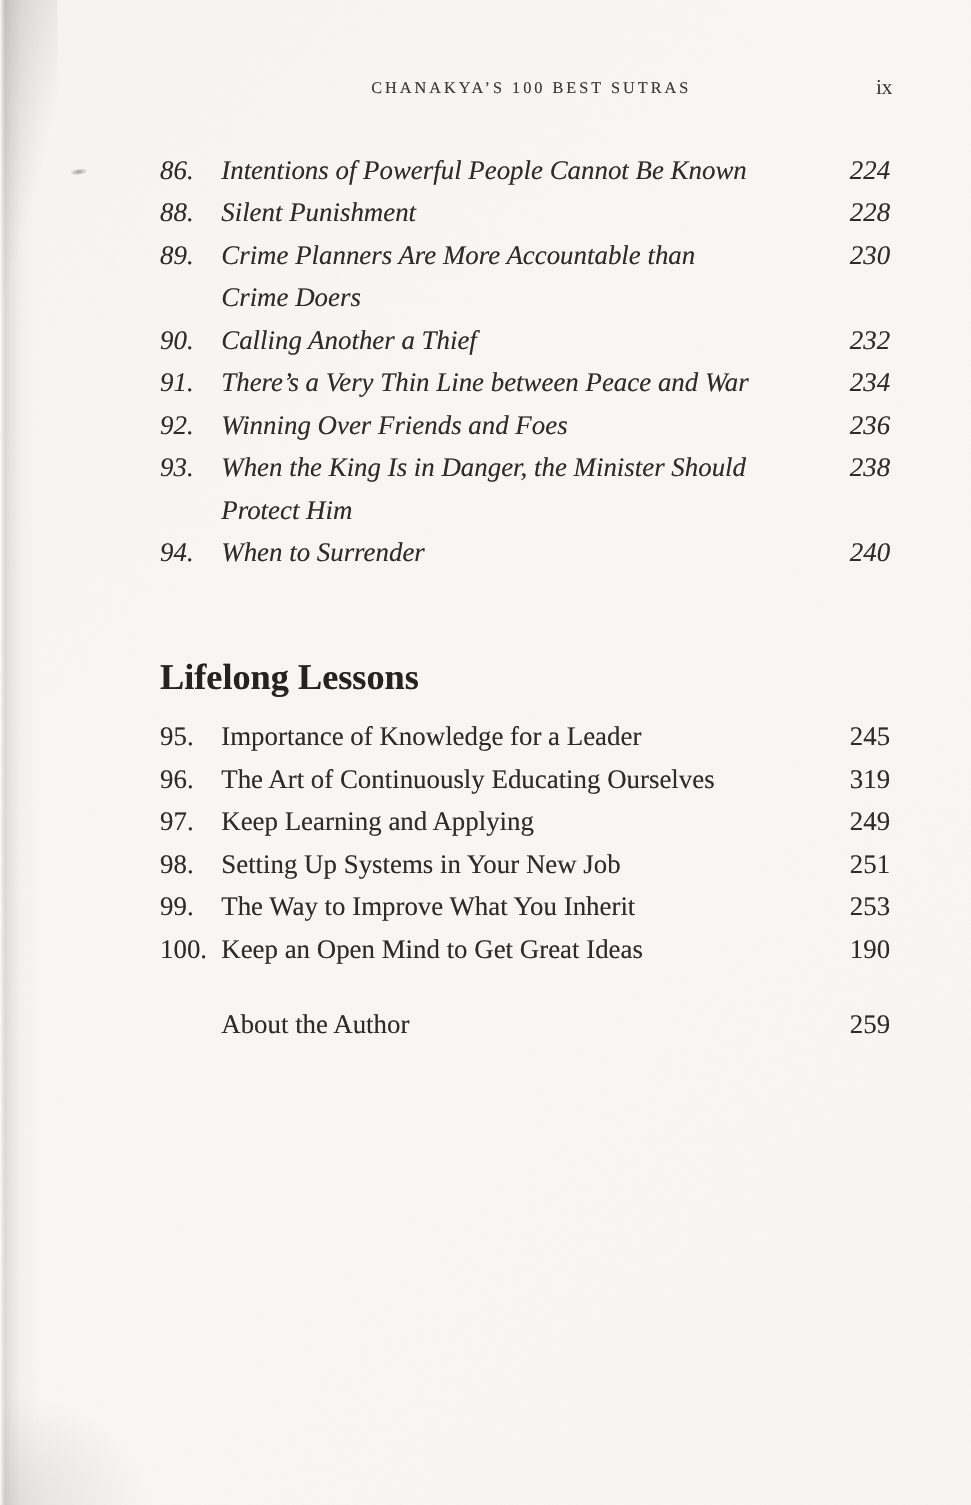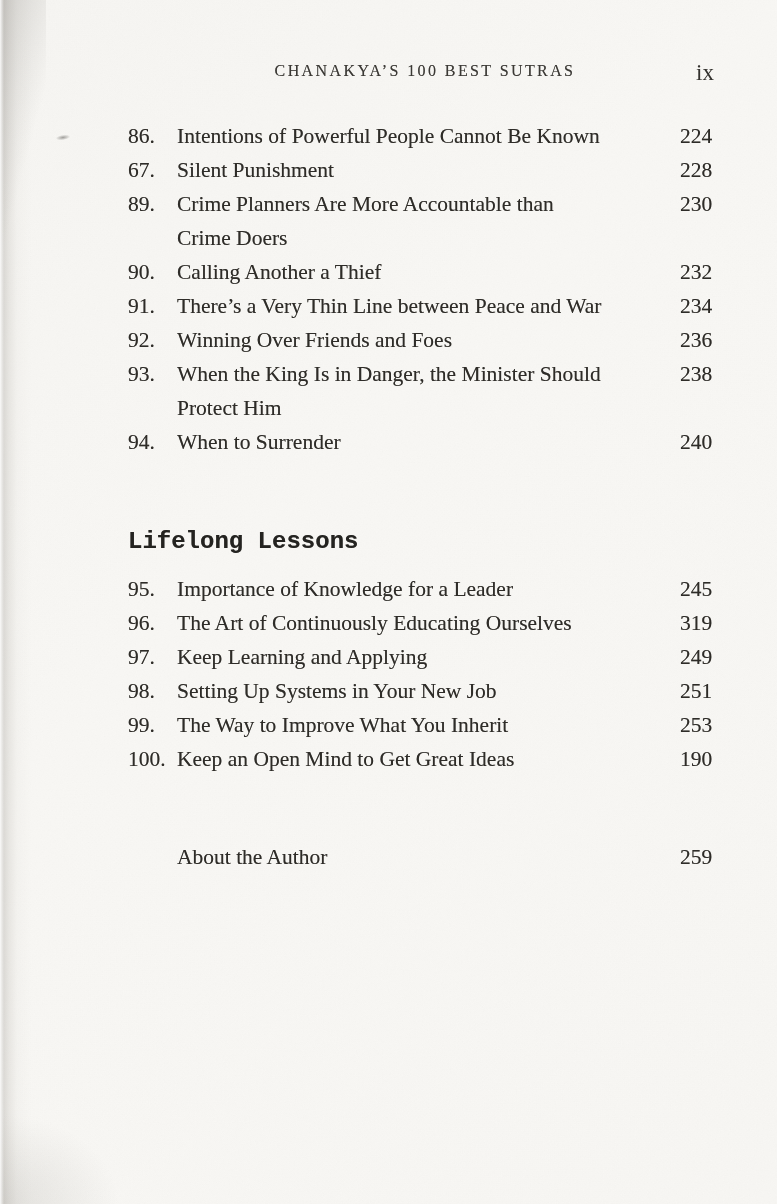--- a/index.html
+++ b/index.html
@@ -48,58 +48,57 @@
     z-index: 2;
   }
   
   .running-head {
     position: absolute; left: 128px; top: 62px; width: 594px; height: 22px;
     z-index: 4;
   }
   .head-title {
     position: absolute; left: 0; right: 0; top: 0;
     text-align: center;
-    font-size: 16px;
+    font-size: 13px;
     letter-spacing: 2.4px;
     color: #3b3935;
     text-transform: uppercase;
     text-shadow: 0 0 0.4px rgba(59,57,53,0.5);
   }
   .folio {
     position: absolute; right: 8px; top: -2px;
-    font-size: 23px;
+    font-size: 17px;
     color: #33312d;
     text-align: center;
   }
   
   .toc-block {
     position: absolute; left: 128px; width: 596px;
     z-index: 4;
   }
-  .part1 { top: 119px; }
+  .part1 { top: 119px; font-style: italic; }
   .part2 { top: 572px; }
-  .back-block { top: 840px; }
+  .back-block { top: 802px; }
   .row {
     display: flex;
     height: 34px; line-height: 34px;
     font-size: 21.5px;
     white-space: nowrap;
     text-shadow: 0 0 0.45px rgba(46,44,40,0.45);
   }
   .row .num { width: 49px; flex: 0 0 49px; }
   .row .title { flex: 1 1 auto; overflow: visible; }
   .row .pg { flex: 0 0 56px; text-align: center; }
   .section-heading {
     position: absolute; left: 128px; top: 524px; margin: 0;
     height: 36px; line-height: 36px;
-    font-size: 24px; font-weight: bold;
+    font-size: 29px; font-weight: bold;
     color: #242320;
     z-index: 4;
     text-shadow: 0 0 0.45px rgba(36,35,32,0.5);
-    font-family: Liberation Mono, monospace;
   }
   .noise { position: absolute; left: 0; top: 0; z-index: 1; pointer-events: none; opacity: 0.5; }
 </style>
 </head>
 <body>
 
 <div class="page">
 
   <div class="spine-shade"></div>
   <div class="spine-shade-top"></div>
@@ -114,21 +113,21 @@
 
   <main>
 
     <section class="toc-block part1">
       <div class="row">
         <span class="num">86.</span>
         <span class="title">Intentions of Powerful People Cannot Be Known</span>
         <span class="pg">224</span>
       </div>
       <div class="row">
-        <span class="num">67.</span>
+        <span class="num">88.</span>
         <span class="title">Silent Punishment</span>
         <span class="pg">228</span>
       </div>
       <div class="row">
         <span class="num">89.</span>
         <span class="title">Crime Planners Are More Accountable than</span>
         <span class="pg">230</span>
       </div>
       <div class="row">
         <span class="num"></span>

